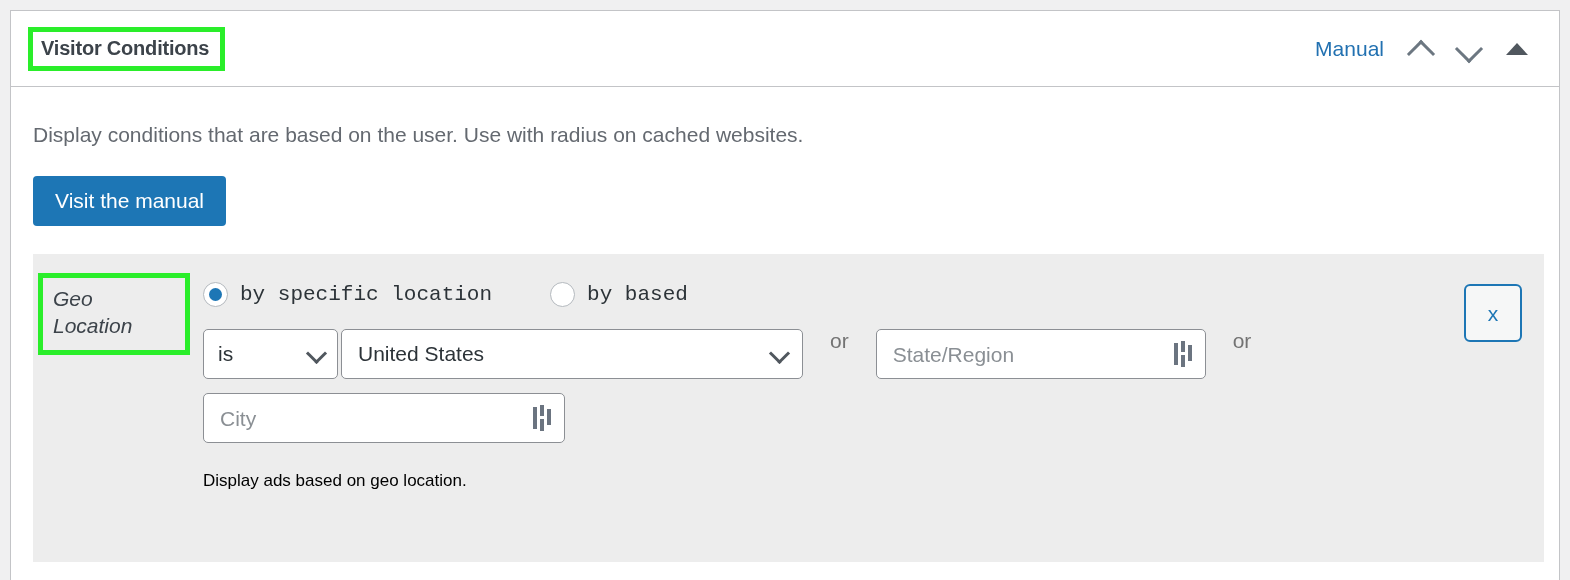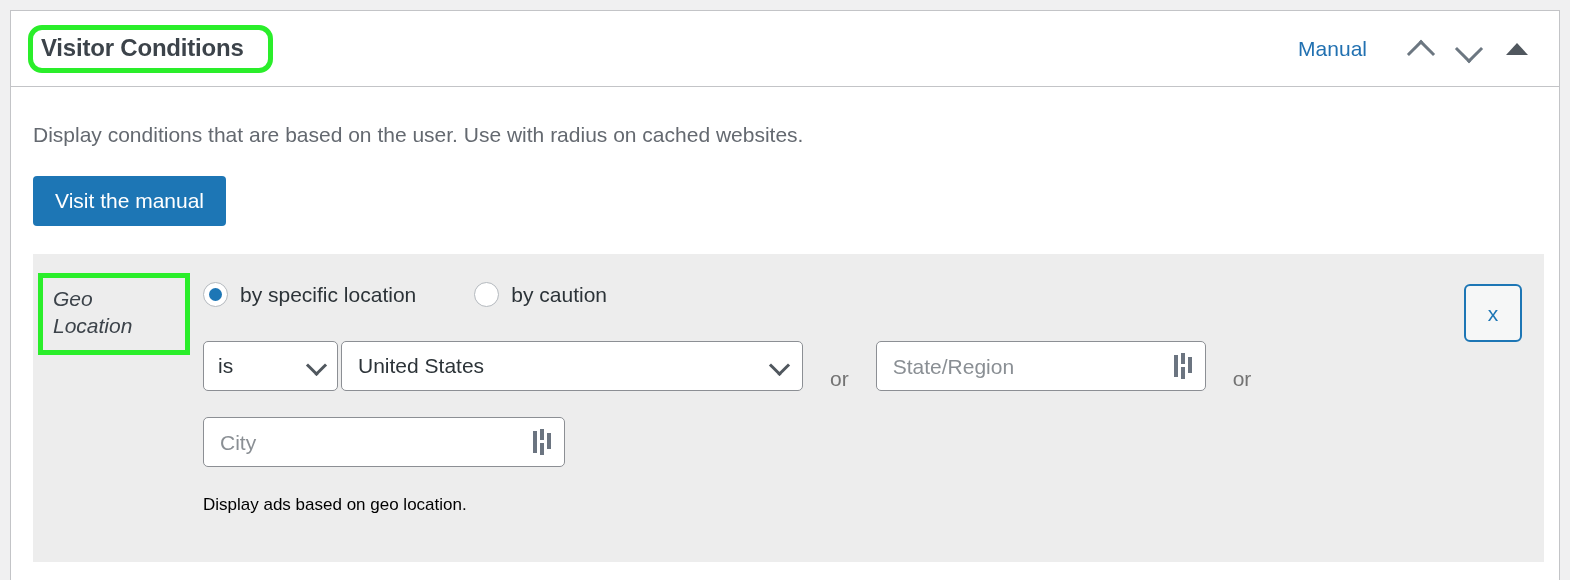--- a/index.html
+++ b/index.html
@@ -27,46 +27,45 @@
   
   .panel-header {
     position: relative;
     height: 76px;
     border-bottom: 1px solid #c3c4c7;
     display: flex;
     align-items: center;
     padding: 0 18px 0 22px;
   }
   .panel-title {
-    font-size: 24px;
+    font-size: 20px;
     font-weight: bold;
     color: #3c434a;
     letter-spacing: -0.2px;
     line-height: 1;
-    padding: 6px 24px 8px 8px;
+    padding: 6px 11px 8px 8px;
     margin-left: 0px;
-    border-radius: 9px;
   }
   
   .annot {
     outline: 5px solid #2aee2a;
     outline-offset: 0px;
   }
 
   .header-right {
     margin-left: auto;
     display: flex;
     align-items: center;
     gap: 0px;
   }
   .manual-link {
     color: #2271b1;
     font-size: 21px;
     text-decoration: none;
-    margin-right: 30px;
+    margin-right: 13px;
     white-space: nowrap;
   }
   .hdr-icon {
     width: 48px;
     height: 46px;
     display: flex;
     align-items: center;
     justify-content: center;
     cursor: pointer;
   }
@@ -172,26 +171,27 @@
   .radio-dot.checked::after {
     content: "";
     width: 13px; height: 13px;
     border-radius: 50%;
     background: #1d76b5;
   }
   .radio-label {
     font-size: 21px;
     color: #2c3338;
     line-height: 1;
+    font-family: Liberation Mono, monospace;
   }
 
   
   .field-row {
     display: flex;
-    align-items: flex-end;
+    align-items: flex-start;
     gap: 0;
     margin-bottom: 14px;
   }
   .ctrl {
     background: #ffffff;
     border: 1.5px solid #8c8f94;
     border-radius: 5px;
     height: 50px;
     font-size: 21px;
     color: #2c3338;
@@ -229,21 +229,20 @@
   .or-text {
     font-size: 21px;
     color: #737373;
     padding: 0 27px;
     white-space: nowrap;
   }
   .txt-field {
     justify-content: space-between;
     padding: 0 12px 0 16px;
     cursor: text;
-    margin-top: 12px;
   }
   .field-state { width: 330px; }
   .field-city  { width: 362px; }
   .ph { color: #8a8f94; font-size: 21px; line-height: 1; }
 
   
   .bars-icon {
     width: 20px; height: 26px;
     position: relative;
     flex: none;
@@ -322,21 +321,21 @@
 
       <div class="cond-main">
 
         <div class="radio-row">
           <label class="radio-item">
             <span class="radio-dot checked"></span>
             <span class="radio-label">by specific location</span>
           </label>
           <label class="radio-item">
             <span class="radio-dot"></span>
-            <span class="radio-label">by caution</span>
+            <span class="radio-label">by based</span>
           </label>
         </div>
 
         <div class="field-row">
 
           <div class="ctrl select-is">
             <span>is</span>
             <span class="chev-sm"></span>
           </div>
 

